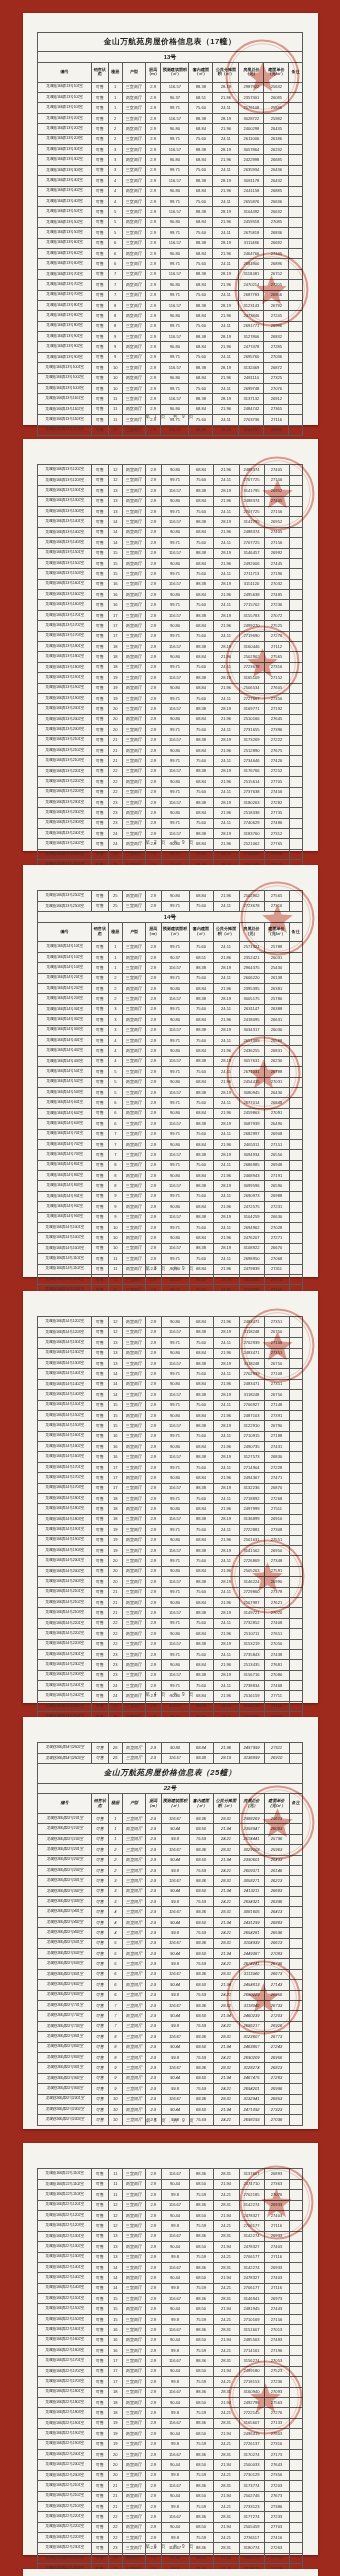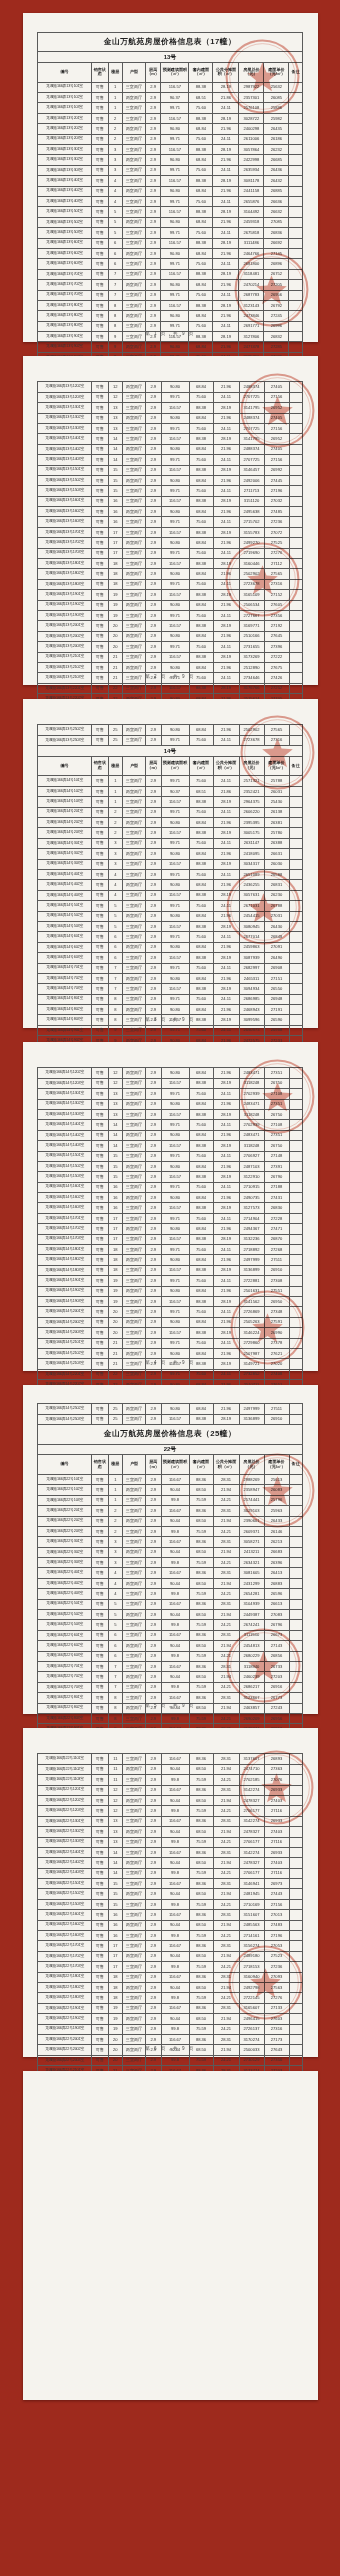--- a/index.html
+++ b/index.html
@@ -5,21 +5,21 @@
   html,body{margin:0;padding:0;}
   body{
     width:340px;height:3851px;
     background:#9e2a1d;
     font-family:"Liberation Sans","DejaVu Sans",sans-serif;
     position:relative;overflow:hidden;
   }
   .canvas{position:absolute;inset:0;overflow:hidden;}
   .pages{padding-top:13.4px;}
   .page{
-    width:295px;height:329px;
+    width:295px;height:412px;
     margin:0 auto 14px auto;
     background:#f5f3ee;
     position:relative;
     box-sizing:border-box;
     box-shadow:0 0.5px 2.6px rgba(40,0,0,.45);
   }
   .price-table{
     border-collapse:collapse;
     table-layout:fixed;
     width:263px;
@@ -2127,21 +2127,21 @@
             <circle cx="75" cy="75" r="70" fill="none" stroke="currentColor" stroke-width="4"></circle>
             <circle cx="75" cy="75" r="64" fill="none" stroke="currentColor" stroke-width="1"></circle>
             <path d="M75 47 L82.9 67.4 L104.8 68.5 L87.8 82.3 L93.4 103.5 L75 91.5 L56.6 103.5 L62.2 82.3 L45.2 68.5 L67.1 67.4 Z" fill="currentColor"></path>
           </svg></div>
         <div class="seal" style="top: 247px; left: 206px;"><svg viewBox="0 0 150 150" width="77" height="77">
             <circle cx="75" cy="75" r="70" fill="none" stroke="currentColor" stroke-width="4"></circle>
             <circle cx="75" cy="75" r="64" fill="none" stroke="currentColor" stroke-width="1"></circle>
             <path d="M75 47 L82.9 67.4 L104.8 68.5 L87.8 82.3 L93.4 103.5 L75 91.5 L56.6 103.5 L62.2 82.3 L45.2 68.5 L67.1 67.4 Z" fill="currentColor"></path>
           </svg></div>
       </section>
-      <section class="page" style="padding-top: 18px;">
+      <section class="page" style="padding-top: 25px; font-style: italic;">
         <table class="price-table">
           <colgroup>
             <col style="width: 54px;">
             <col style="width: 16.5px;">
             <col style="width: 14.4px;">
             <col style="width: 23px;">
             <col style="width: 15.5px;">
             <col style="width: 28px;">
             <col style="width: 24px;">
             <col style="width: 26px;">

